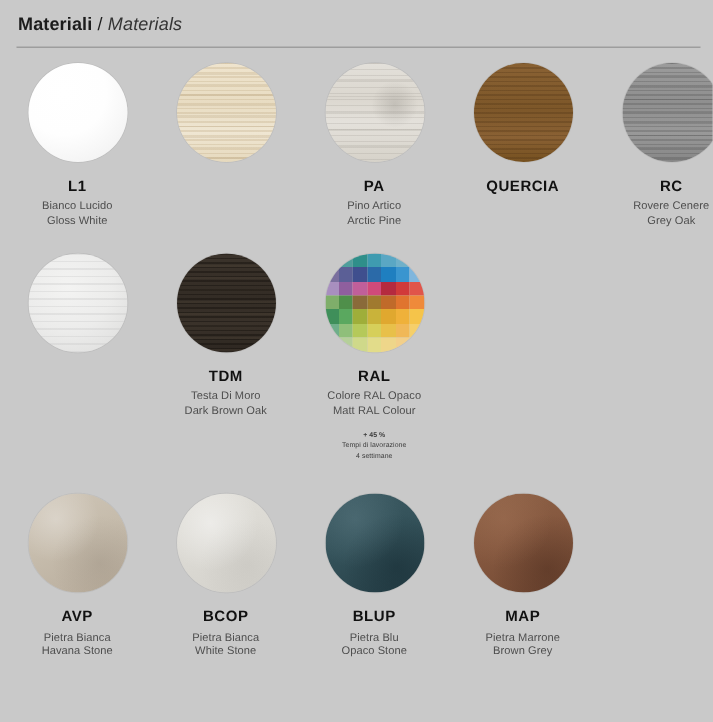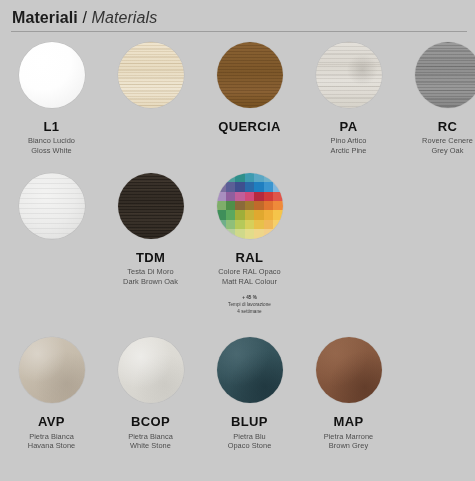--- a/index.html
+++ b/index.html
@@ -12,21 +12,21 @@
     overflow: hidden;
     position: relative;
   }
 
   
   .header {
     padding: 9px 0 0 12px;
     height: 26px;
   }
   .header-title {
-    font-size: 16px;
+    font-size: 12px;
     color: #1c1c1c;
     letter-spacing: 0.1px;
     white-space: nowrap;
   }
   .header-title .it {
     font-weight: bold;
   }
   .header-title .sep {
     font-weight: normal;
   }
@@ -74,21 +74,21 @@
     overflow: hidden;
     box-shadow: 0 0 0 0.5px rgba(150,150,150,0.25);
   }
 
   .labels {
     margin-top: 10px;
     text-align: center;
     line-height: 1.32;
   }
   .code {
-    font-size: 13px;
+    font-size: 10px;
     font-weight: bold;
     color: #111;
     letter-spacing: 0.35px;
   }
   .sub-it, .sub-en {
     font-size: 7.4px;
     color: #4d4d4d;
     letter-spacing: 0.05px;
   }
   .sub-it { margin-top: 1px; }
@@ -222,31 +222,31 @@
         <div class="labels">
           <div class="code">L1</div>
           <div class="sub-it">Bianco Lucido</div>
           <div class="sub-en">Gloss White</div>
         </div>
       </div>
       <div class="cell">
         <div class="swatch sw-SHN"></div>
       </div>
       <div class="cell">
-        <div class="swatch sw-QUERCIA"></div>
-        <div class="labels">
-          <div class="code">QUERCIA</div>
-        </div>
-      </div>
-      <div class="cell">
         <div class="swatch sw-PA"></div>
         <div class="labels">
           <div class="code">PA</div>
           <div class="sub-it">Pino Artico</div>
           <div class="sub-en">Arctic Pine</div>
+        </div>
+      </div>
+      <div class="cell">
+        <div class="swatch sw-QUERCIA"></div>
+        <div class="labels">
+          <div class="code">QUERCIA</div>
         </div>
       </div>
       <div class="cell">
         <div class="swatch sw-RC"></div>
         <div class="labels">
           <div class="code">RC</div>
           <div class="sub-it">Rovere Cenere</div>
           <div class="sub-en">Grey Oak</div>
         </div>
       </div>

